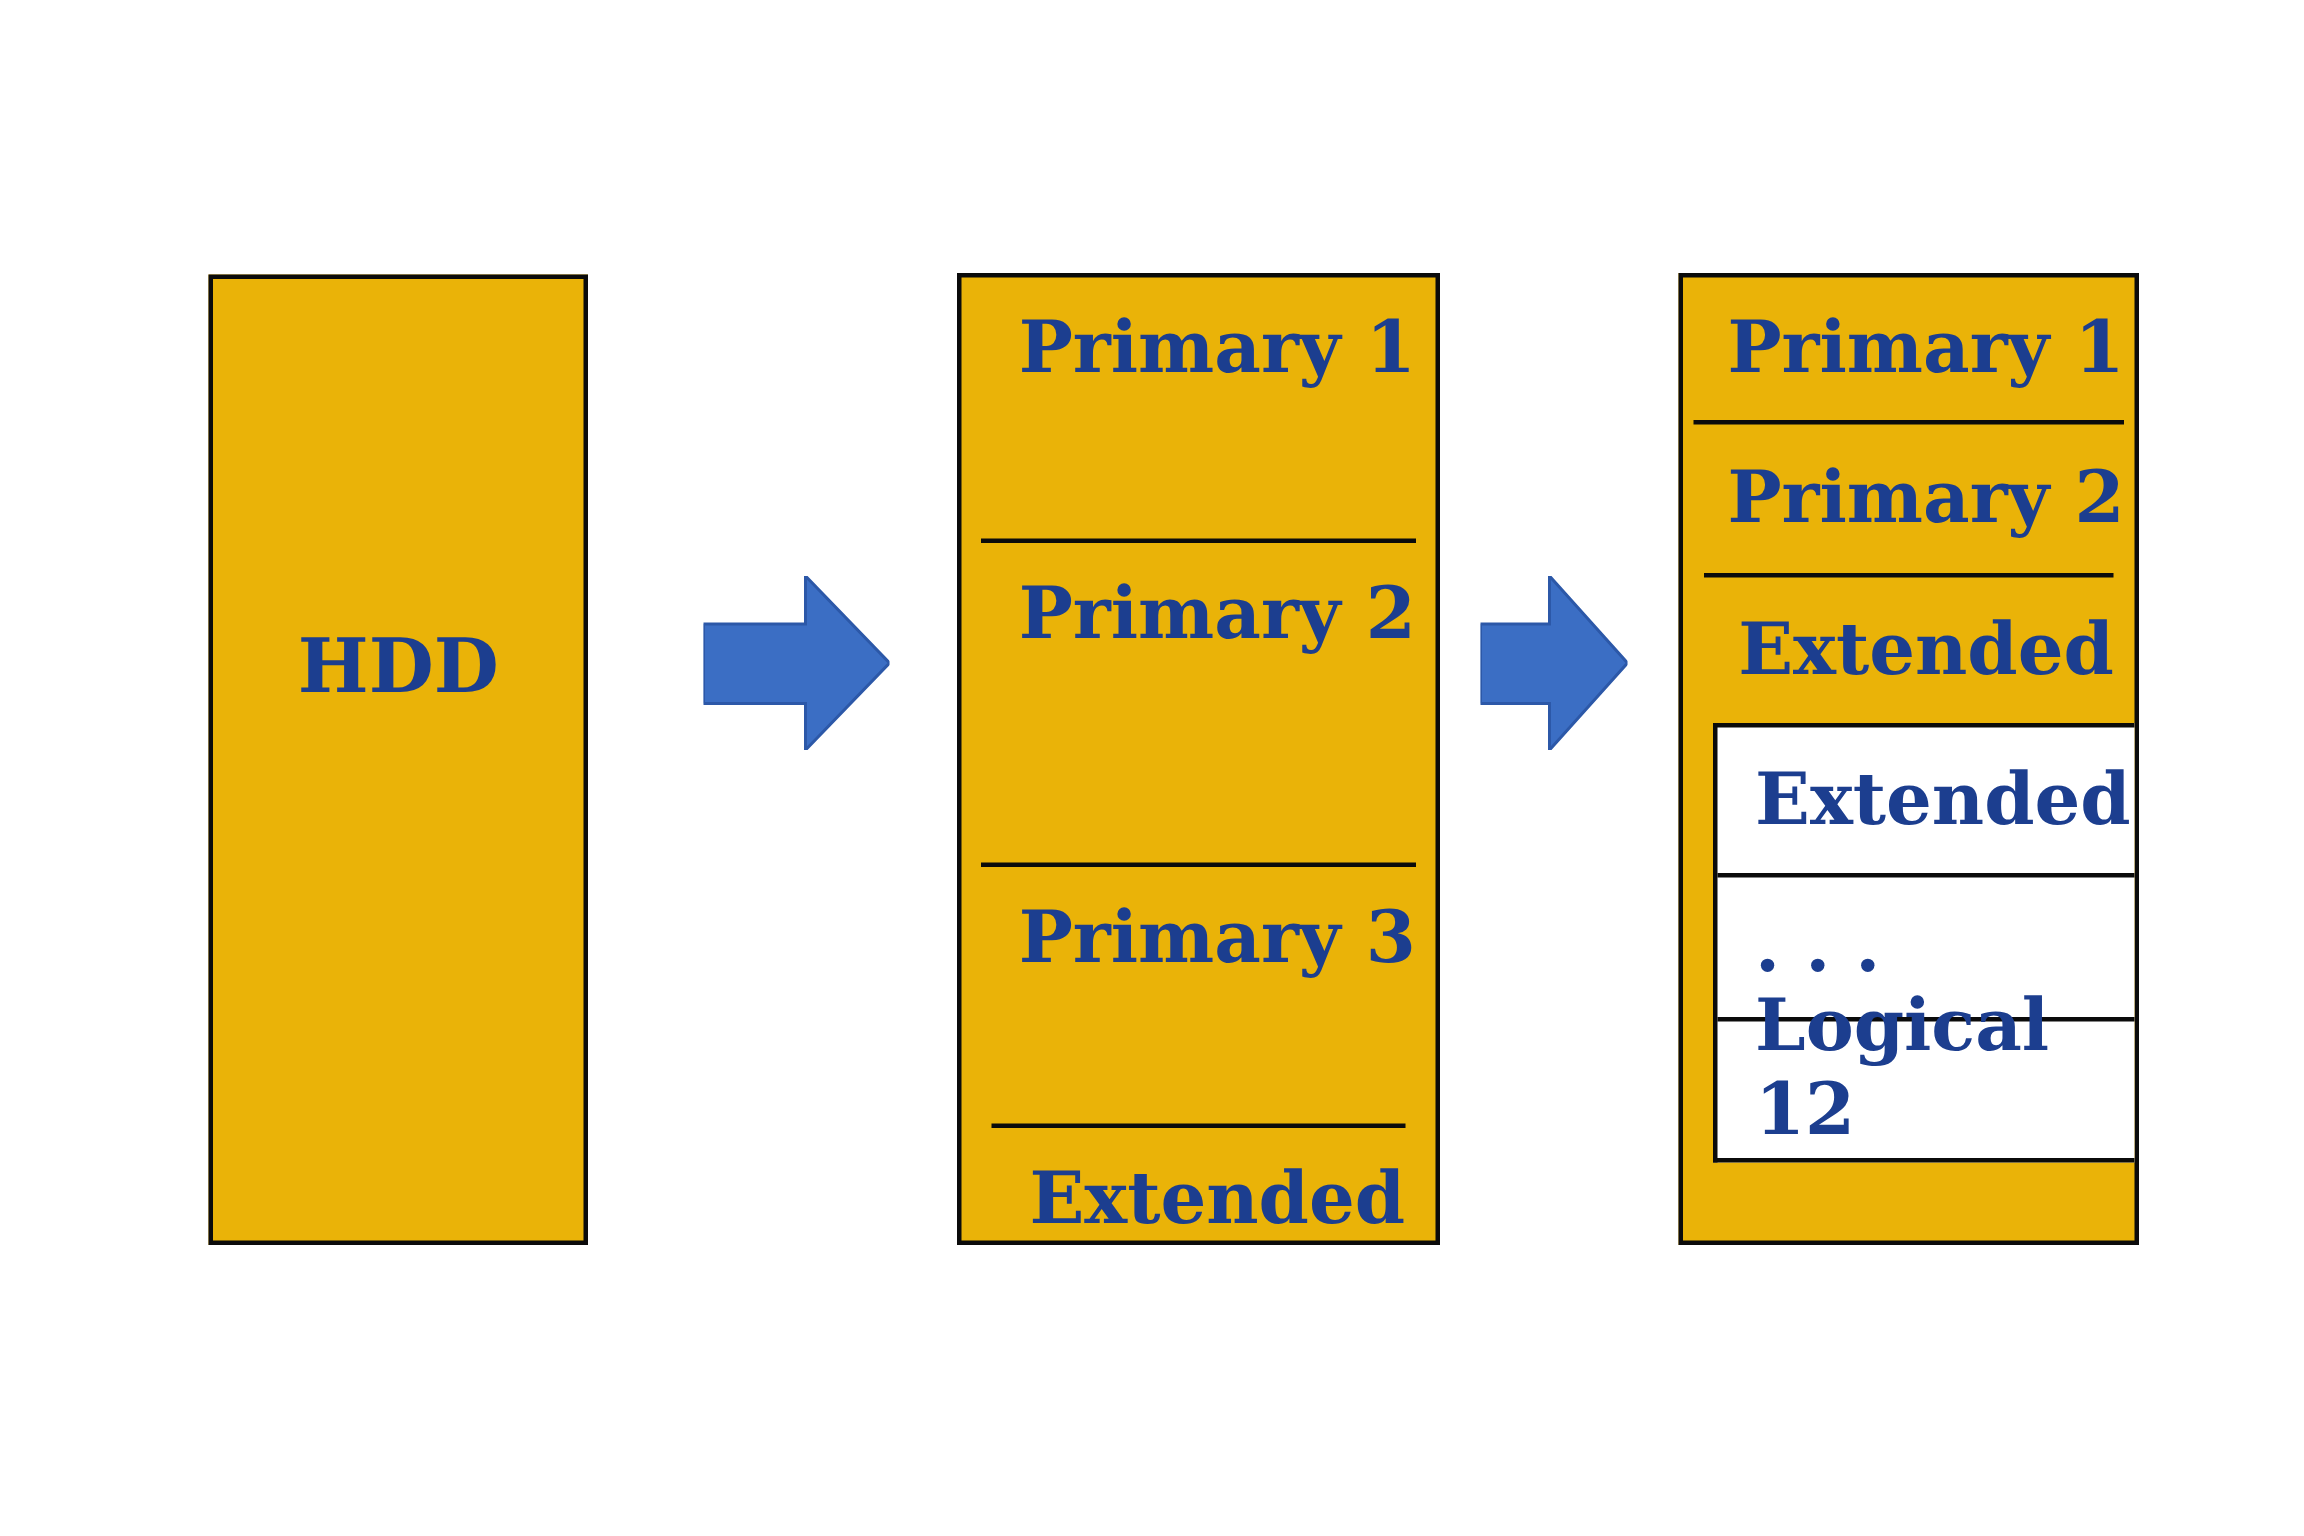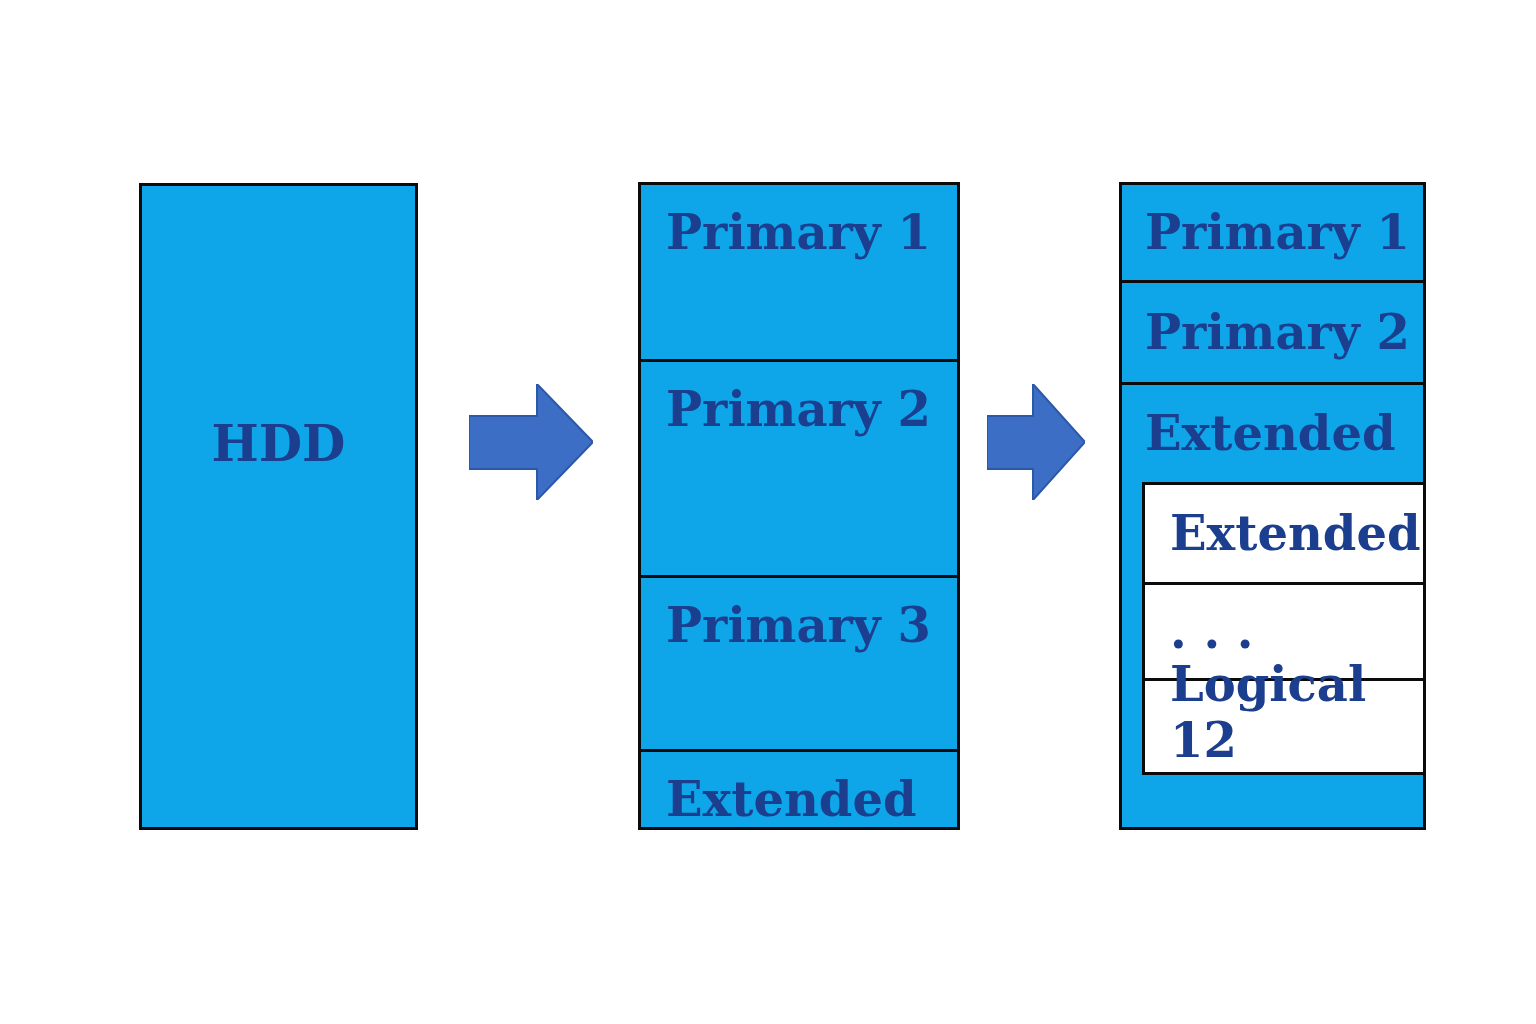--- a/index.html
+++ b/index.html
@@ -14,25 +14,26 @@
     background: var(--color-background, #ffffff);
     font-family: "DejaVu Serif", "Liberation Serif", serif;
     font-weight: bold;
     color: var(--color-text, #1c3e8f);
     overflow: hidden;
   }
   .box {
     position: absolute;
     box-sizing: border-box;
     border: 3px solid var(--color-border, #0b0b0b);
-    background: #0ea5e9;
+    background: #eab308;
+    align-items: center;
   }
   
   .hdd-box {
-    left: 139px; top: 183px; width: 279px; height: 647px;
+    left: 139px; top: 183px; width: 253px; height: 647px;
   }
   .hdd-label {
     position: absolute;
     top: 228px; left: 0; width: 100%;
     text-align: center;
     font-size: 50px;
     line-height: 1.2;
   }
   
   .mbr-box {

